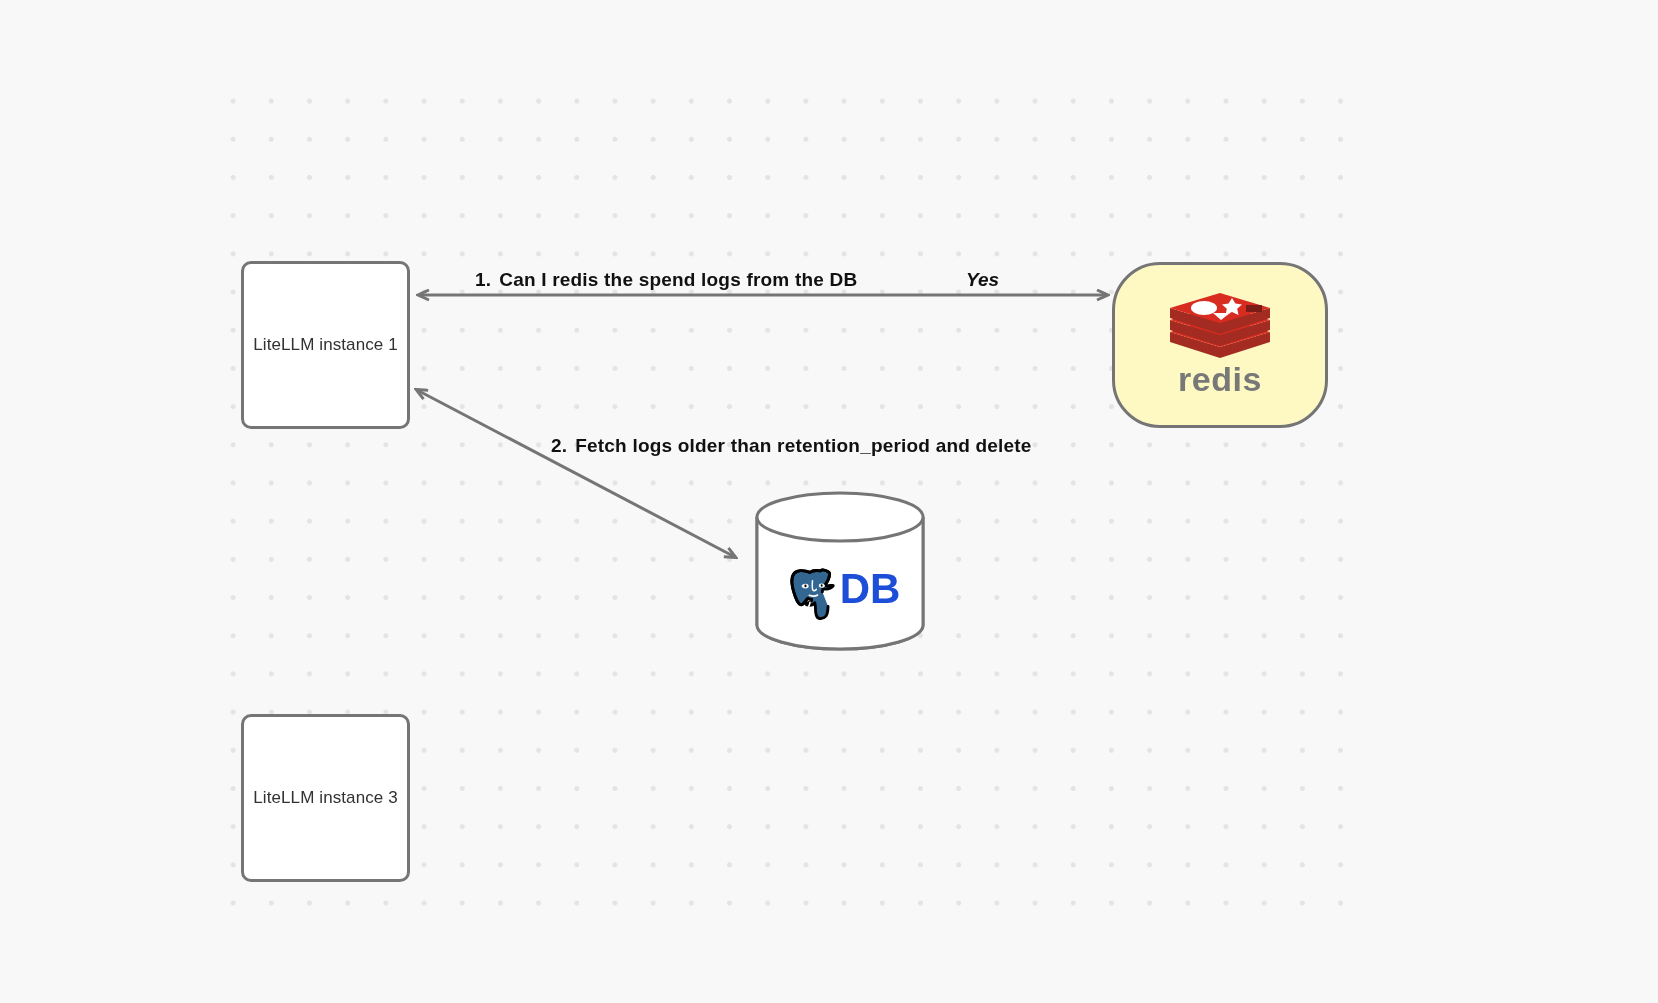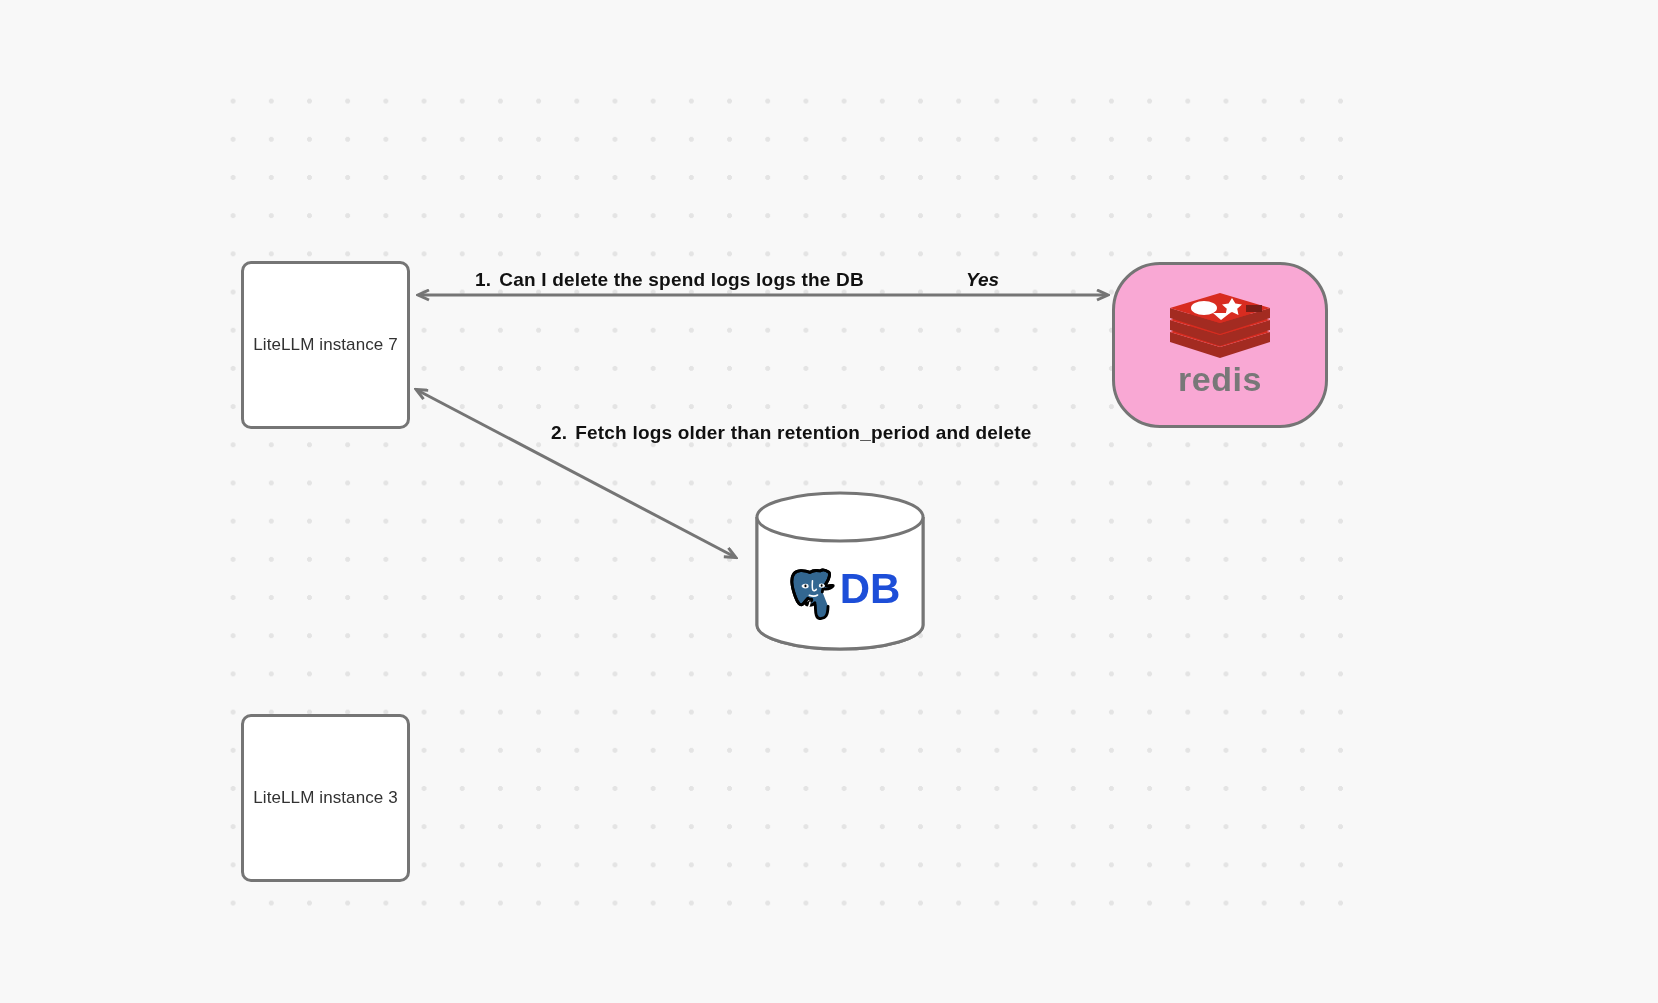--- a/index.html
+++ b/index.html
@@ -54,21 +54,21 @@
   #box-instance-2 { left: 241px; top: 488px; width: 169px; height: 168px; }
   #box-instance-3 { left: 241px; top: 714px; width: 169px; height: 168px; }
 
   
   #redis-node {
     position: absolute;
     left: 1112px;
     top: 262px;
     width: 216px;
     height: 166px;
-    background: #f9a8d4;
+    background: #fef9c3;
     border: 3px solid #757575;
     border-radius: 48px;
     box-sizing: border-box;
     display: flex;
     flex-direction: column;
     align-items: center;
     justify-content: center;
   }
   #redis-logo-mark { width: 104px; height: 68px; display:block; }
   #redis-wordmark { width: 118px; height: 40px; display:block; margin-top: 2px; }
@@ -113,21 +113,21 @@
     position: absolute;
     font-size: 19px;
     font-weight: bold;
     color: #111111;
     font-family: "Liberation Sans", sans-serif;
     white-space: nowrap;
   }
   #label-edge-1 { left: 475px; top: 269px; letter-spacing: 0.2px; }
   #label-edge-1 .step-num { margin-right: 8px; }
   #label-edge-yes { left: 966px; top: 269px; font-style: italic; }
-  #label-edge-2 { left: 551px; top: 422px; letter-spacing: 0.2px; }
+  #label-edge-2 { left: 551px; top: 435px; letter-spacing: 0.2px; }
   #label-edge-2 .step-num { margin-right: 8px; }
 </style>
 </head>
 <body>
 
 <div id="canvas">
 
   <div id="dot-grid"></div>
 
   <svg id="edges" viewBox="0 0 1658 1003">
@@ -146,31 +146,31 @@
     <g>
       <line x1="419" y1="295" x2="1107" y2="295" stroke="#757575" stroke-width="3" marker-start="url(#arrow-left)" marker-end="url(#arrow-right)"></line>
     </g>
 
     <g>
       <line x1="417" y1="390" x2="735" y2="557" stroke="#757575" stroke-width="3" marker-start="url(#arrow-left)" marker-end="url(#arrow-right-2)"></line>
     </g>
   </svg>
 
   <div class="edge-label" id="label-edge-1">
-    <span class="step-num">1.</span><span>Can I delete the spend logs logs the DB</span>
+    <span class="step-num">1.</span><span>Can I redis the spend logs from the DB</span>
   </div>
 
   <div class="edge-label" id="label-edge-yes">Yes</div>
 
   <div class="edge-label" id="label-edge-2">
     <span class="step-num">2.</span><span>Fetch logs older than retention_period and delete</span>
   </div>
 
   <div class="node-box" id="box-instance-1">
-    <span class="node-label">LiteLLM instance 7</span>
+    <span class="node-label">LiteLLM instance 1</span>
   </div>
 
 
   <div class="node-box" id="box-instance-3">
     <span class="node-label">LiteLLM instance 3</span>
   </div>
 
   <div id="redis-node">
     <svg id="redis-logo-mark" viewBox="0 0 104 68">
 

